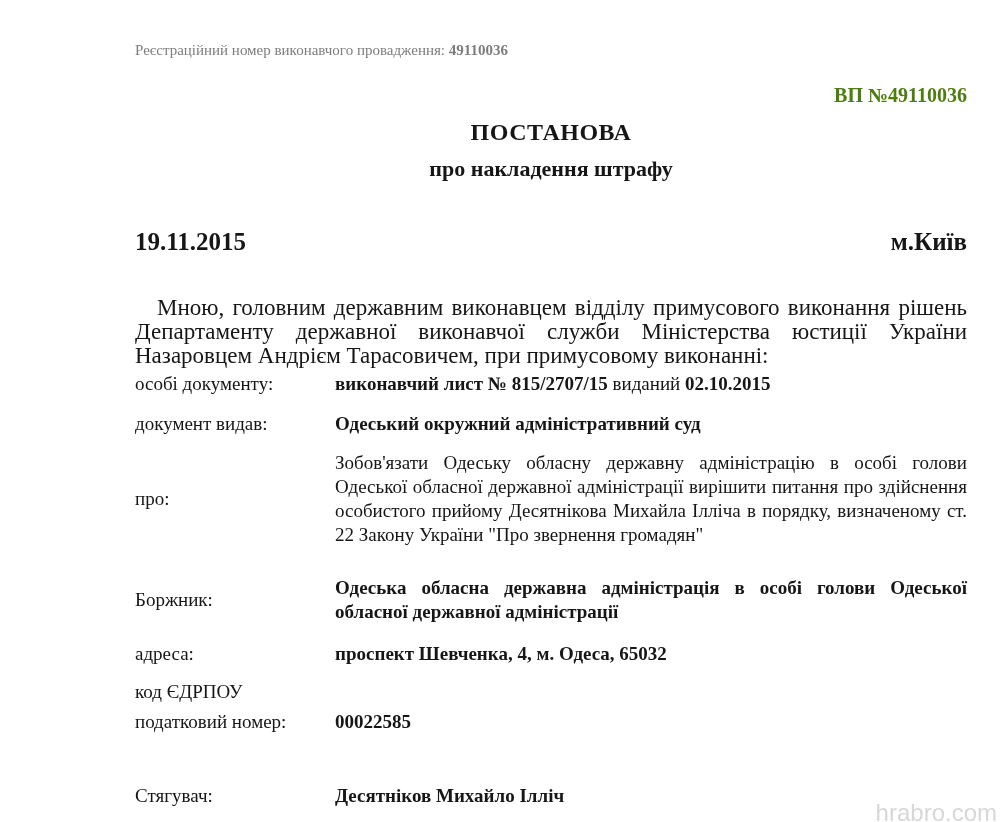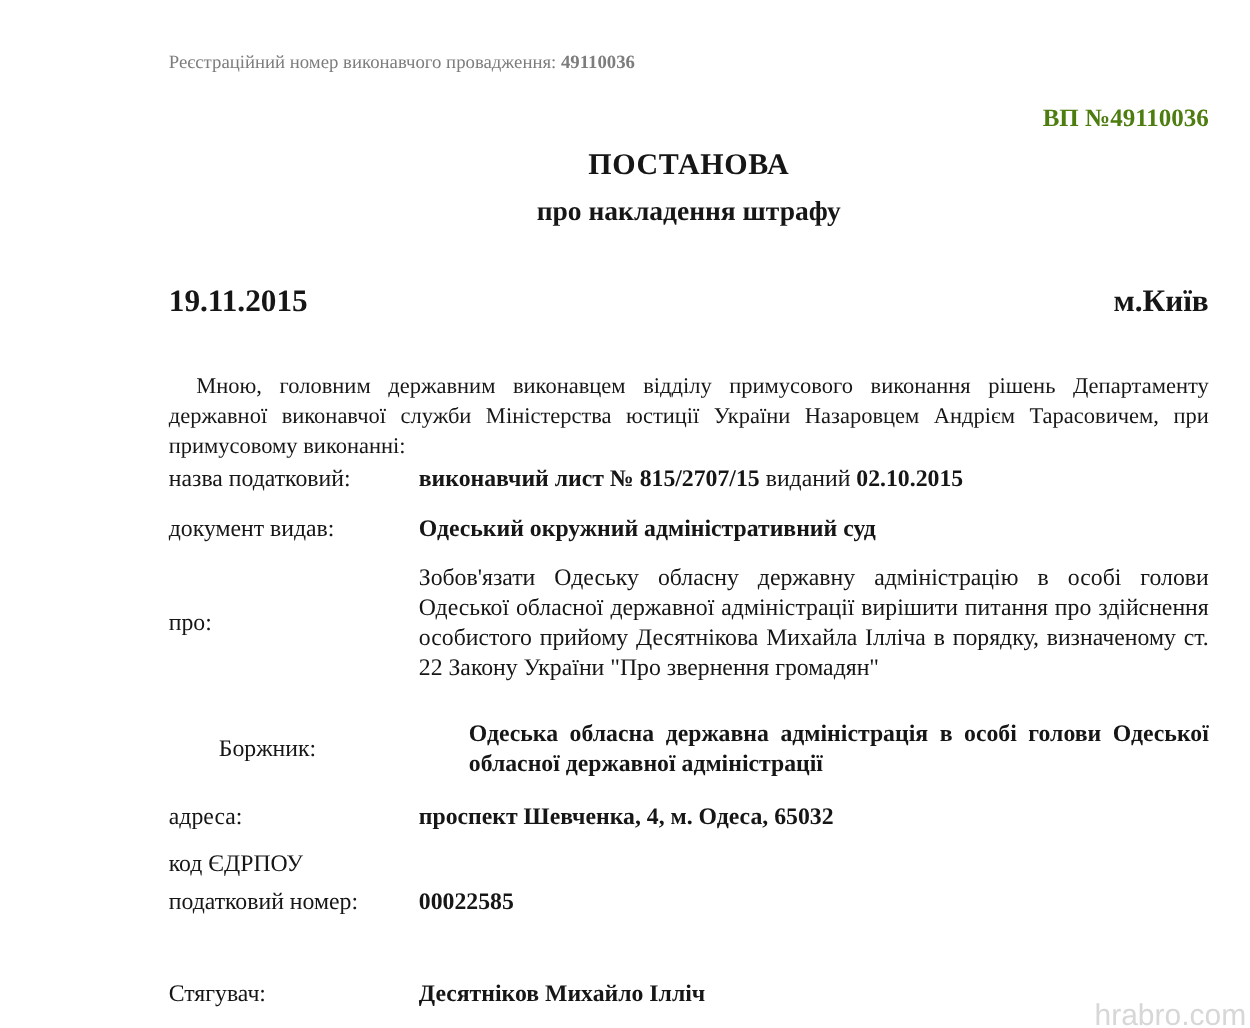--- a/index.html
+++ b/index.html
@@ -57,41 +57,41 @@
   .dateline {
     top: 228px;
     display: flex;
     justify-content: space-between;
     font-size: 25px;
     font-weight: bold;
   }
 
   .intro {
     top: 296px;
-    font-size: 18px;
+    font-size: 23px;
     line-height: 24px;
     text-align: justify;
     text-indent: 22px;
   }
 
   .row {
     display: flex;
     align-items: center;
     font-size: 19px;
     line-height: 24px;
   }
   .row .label { flex: 0 0 200px; width: 200px; }
   .row .value { flex: 1; }
   .bold { font-weight: bold; }
   .justify { text-align: justify; }
 
   .r1 { top: 372px; }
   .r2 { top: 412px; }
   .r3 { top: 451px; }
-  .r4 { top: 576px; margin-left: 40px; }
+  .r4 { top: 576px; }
   .r5 { top: 642px; }
   .r6 { top: 680px; align-items: flex-end; }
   .r7 { top: 710px; }
   .r8 { top: 784px; }
 
   .watermark {
     position: absolute;
     top: 799px;
     right: 3px;
     font-family: "Liberation Sans", "DejaVu Sans", sans-serif;
@@ -115,21 +115,21 @@
     <div class="abs doc-title">ПОСТАНОВА</div>
 
     <div class="abs dateline">
       <span class="bold">19.11.2015</span>
       <span class="bold">м.Київ</span>
     </div>
 
     <div class="abs intro">Мною, головним державним виконавцем відділу примусового виконання рішень Департаменту державної виконавчої служби Міністерства юстиції України Назаровцем Андрієм Тарасовичем, при примусовому виконанні:</div>
 
     <div class="abs row r1">
-      <span class="label">назва податковий:</span>
+      <span class="label">особі документу:</span>
       <span class="value"><span class="bold">виконавчий лист № 815/2707/15</span><span> виданий </span><span class="bold">02.10.2015</span></span>
     </div>
 
     <div class="abs row r2">
       <span class="label">документ видав:</span>
       <span class="value bold">Одеський окружний адміністративний суд</span>
     </div>
 
     <div class="abs row r3">
       <span class="label">про:</span>

